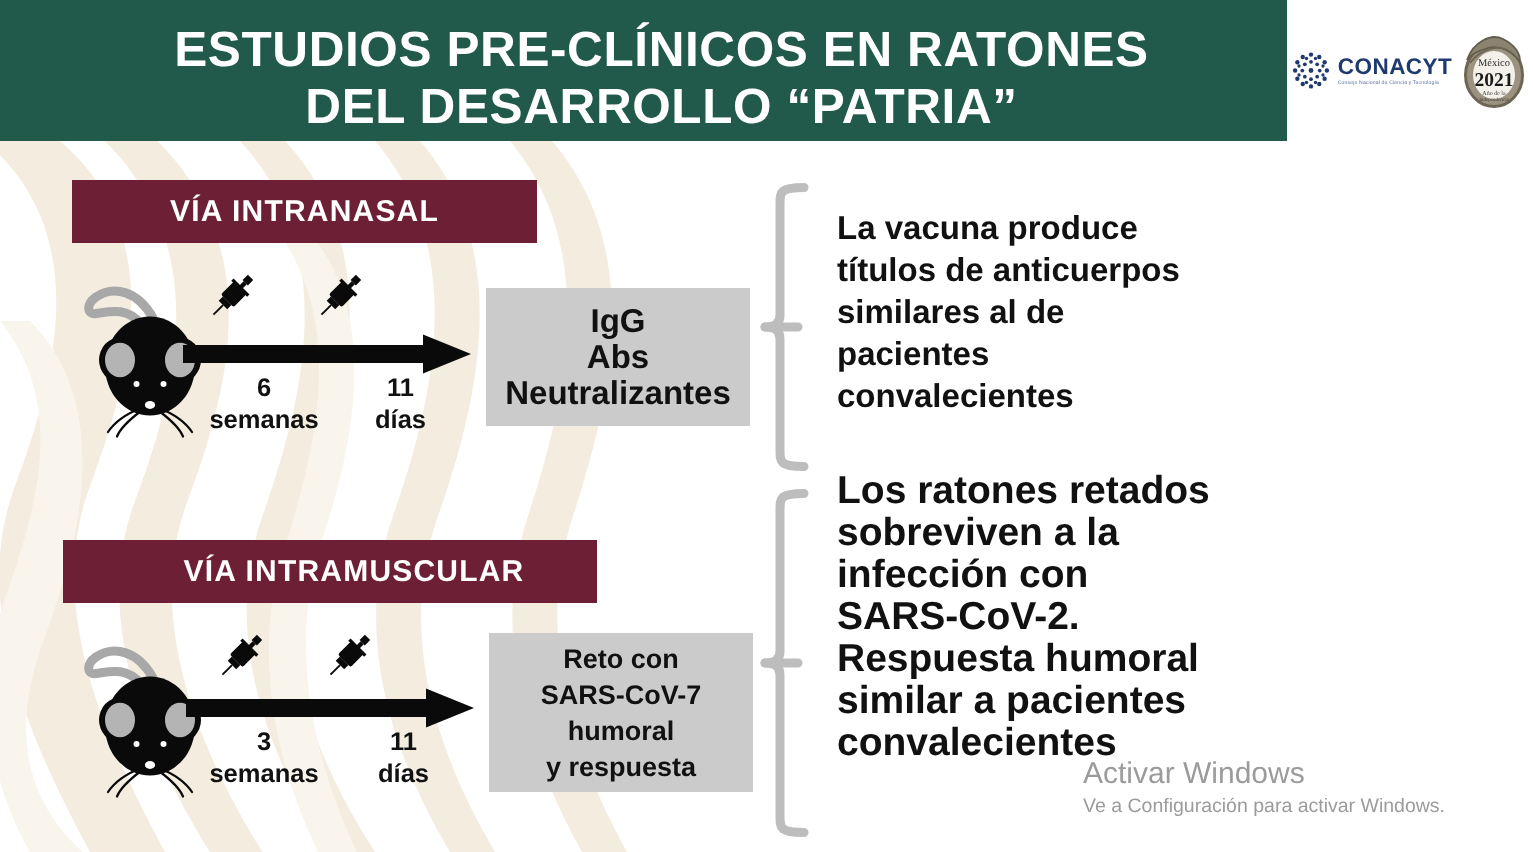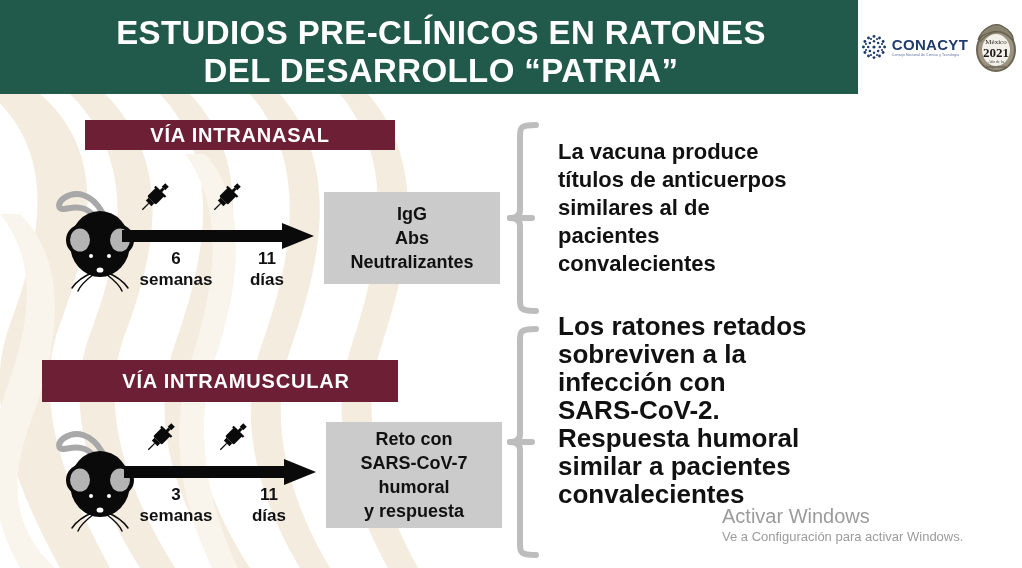--- a/index.html
+++ b/index.html
@@ -52,21 +52,21 @@
 
   
   .banner{
     position:absolute;background:#6d1f35;
     display:flex;align-items:center;justify-content:center;
   }
   .banner-label{
     color:#ffffff;font-weight:bold;font-size:20px;letter-spacing:0.8px;
     font-family:"Liberation Sans", sans-serif;white-space:nowrap;
   }
-  #banner-intranasal{left:48px;top:120px;width:310px;height:30px;margin-left:37px;}
+  #banner-intranasal{left:48px;top:120px;width:310px;height:42px;}
   #banner-intramuscular{left:42px;top:360px;width:324px;height:42px;padding-left:32px;}
 
   
   .mouse{position:absolute;width:84px;height:110px;}
   #mouse-1{left:56px;top:182px;}
   #mouse-2{left:56px;top:422px;}
 
   .syringe{position:absolute;width:34px;height:38px;}
   #syringe-1a{left:138px;top:178px;}
   #syringe-1b{left:210px;top:178px;}
@@ -90,21 +90,21 @@
   .tl-unit{display:block;}
 
   
   .outcome-box{
     position:absolute;background:#cbcbcb;
     display:flex;align-items:center;justify-content:center;
     text-align:center;
     color:#111111;font-weight:bold;
     font-family:"Liberation Sans", sans-serif;
   }
-  #outcome-1{left:324px;top:192px;width:176px;height:92px;font-size:18px;line-height:24px;}
+  #outcome-1{left:324px;top:192px;width:176px;height:92px;font-size:22px;line-height:24px;}
   #outcome-2{left:326px;top:422px;width:176px;height:106px;font-size:18px;line-height:24px;}
 
   
   .brace{position:absolute;}
   #brace-1{left:506px;top:122px;width:40px;height:192px;}
   #brace-2{left:506px;top:326px;width:40px;height:232px;}
 
   
   .conclusion{
     position:absolute;

